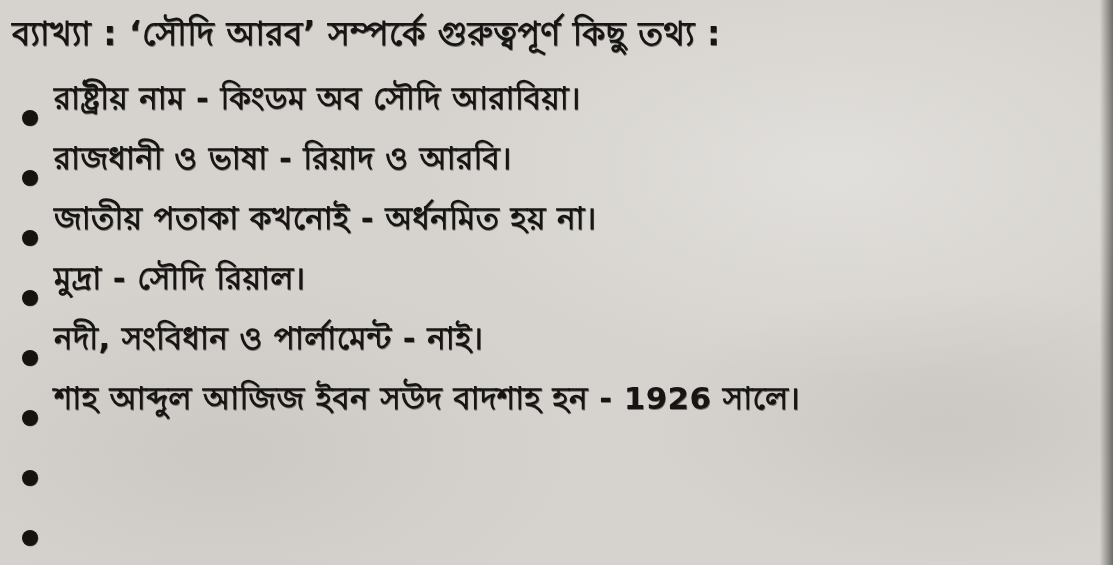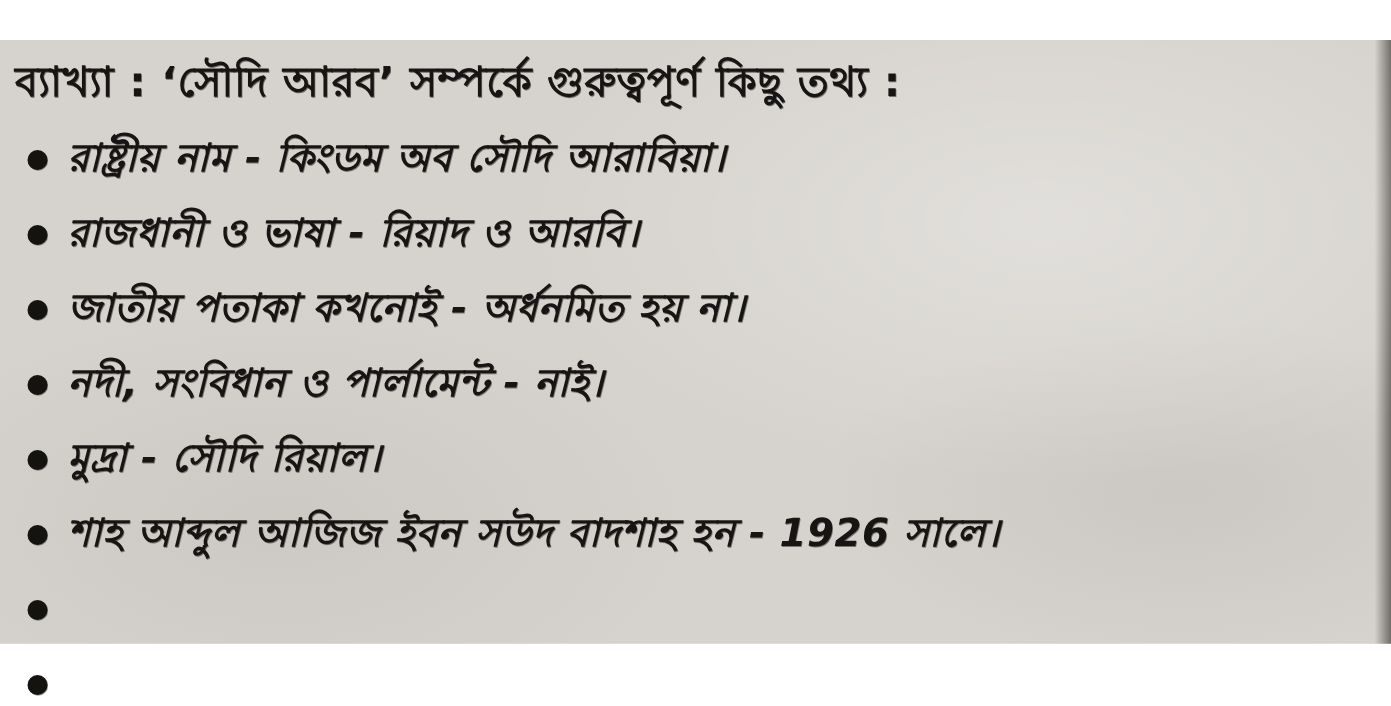--- a/index.html
+++ b/index.html
@@ -8,52 +8,50 @@
   }
   body {
     width: 1113px;
     height: 565px;
     overflow: hidden;
     font-family: "DejaVu Sans", "Liberation Sans", sans-serif;
   }
   .scan-page {
     position: relative;
     width: 1113px;
-    height: 483px;
+    height: 565px;
     background-color: #d6d3ce;
     
     background-image:
       radial-gradient(ellipse 600px 300px at 75% 30%, rgba(255,255,255,0.28), rgba(255,255,255,0) 70%),
       radial-gradient(ellipse 500px 260px at 20% 80%, rgba(120,115,108,0.10), rgba(120,115,108,0) 70%),
       radial-gradient(ellipse 420px 200px at 85% 75%, rgba(125,120,112,0.12), rgba(125,120,112,0) 70%),
       linear-gradient(to right, rgba(0,0,0,0) 98.8%, rgba(55,52,48,0.65) 100%);
     color: #171513;
     box-sizing: border-box;
     padding: 8px 20px 10px 12px;
-    margin-top: 32px;
   }
   .heading {
     font-size: 33px;
     line-height: 52px;
     font-weight: 700;
     letter-spacing: 0.5px;
     white-space: nowrap;
     text-shadow: 0.6px 0.6px 0 rgba(23,21,19,0.55);
   }
   .facts {
     list-style: none;
     margin: 6px 0 0 0;
     padding: 0;
   }
   .fact-row {
     display: flex;
-    align-items: center;
+    align-items: flex-end;
     height: 60px;
     padding-left: 10px;
-    font-style: italic;
   }
   .bullet {
     display: inline-block;
     width: 16px;
     height: 16px;
     border-radius: 50%;
     background: #15130f;
     margin-right: 16px;
     flex: 0 0 auto;
     box-shadow: 0.5px 0.5px 0.5px rgba(0,0,0,0.4);
@@ -80,25 +78,25 @@
       <li class="fact-row">
       <span class="bullet"></span>
       <span class="fact-text">রাজধানী ও ভাষা - রিয়াদ ও আরবি।</span>
     </li>
       <li class="fact-row">
       <span class="bullet"></span>
       <span class="fact-text">জাতীয় পতাকা কখনোই - অর্ধনমিত হয় না।</span>
     </li>
       <li class="fact-row">
       <span class="bullet"></span>
-      <span class="fact-text">নদী, সংবিধান ও পার্লামেন্ট - নাই।</span>
+      <span class="fact-text">মুদ্রা - সৌদি রিয়াল।</span>
     </li>
       <li class="fact-row">
       <span class="bullet"></span>
-      <span class="fact-text">মুদ্রা - সৌদি রিয়াল।</span>
+      <span class="fact-text">নদী, সংবিধান ও পার্লামেন্ট - নাই।</span>
     </li>
       <li class="fact-row">
       <span class="bullet"></span>
       <span class="fact-text">শাহ আব্দুল আজিজ ইবন সউদ বাদশাহ হন - 1926 সালে।</span>
     </li>
       <li class="fact-row">
       <span class="bullet"></span>
     </li>
       <li class="fact-row">
       <span class="bullet"></span>

